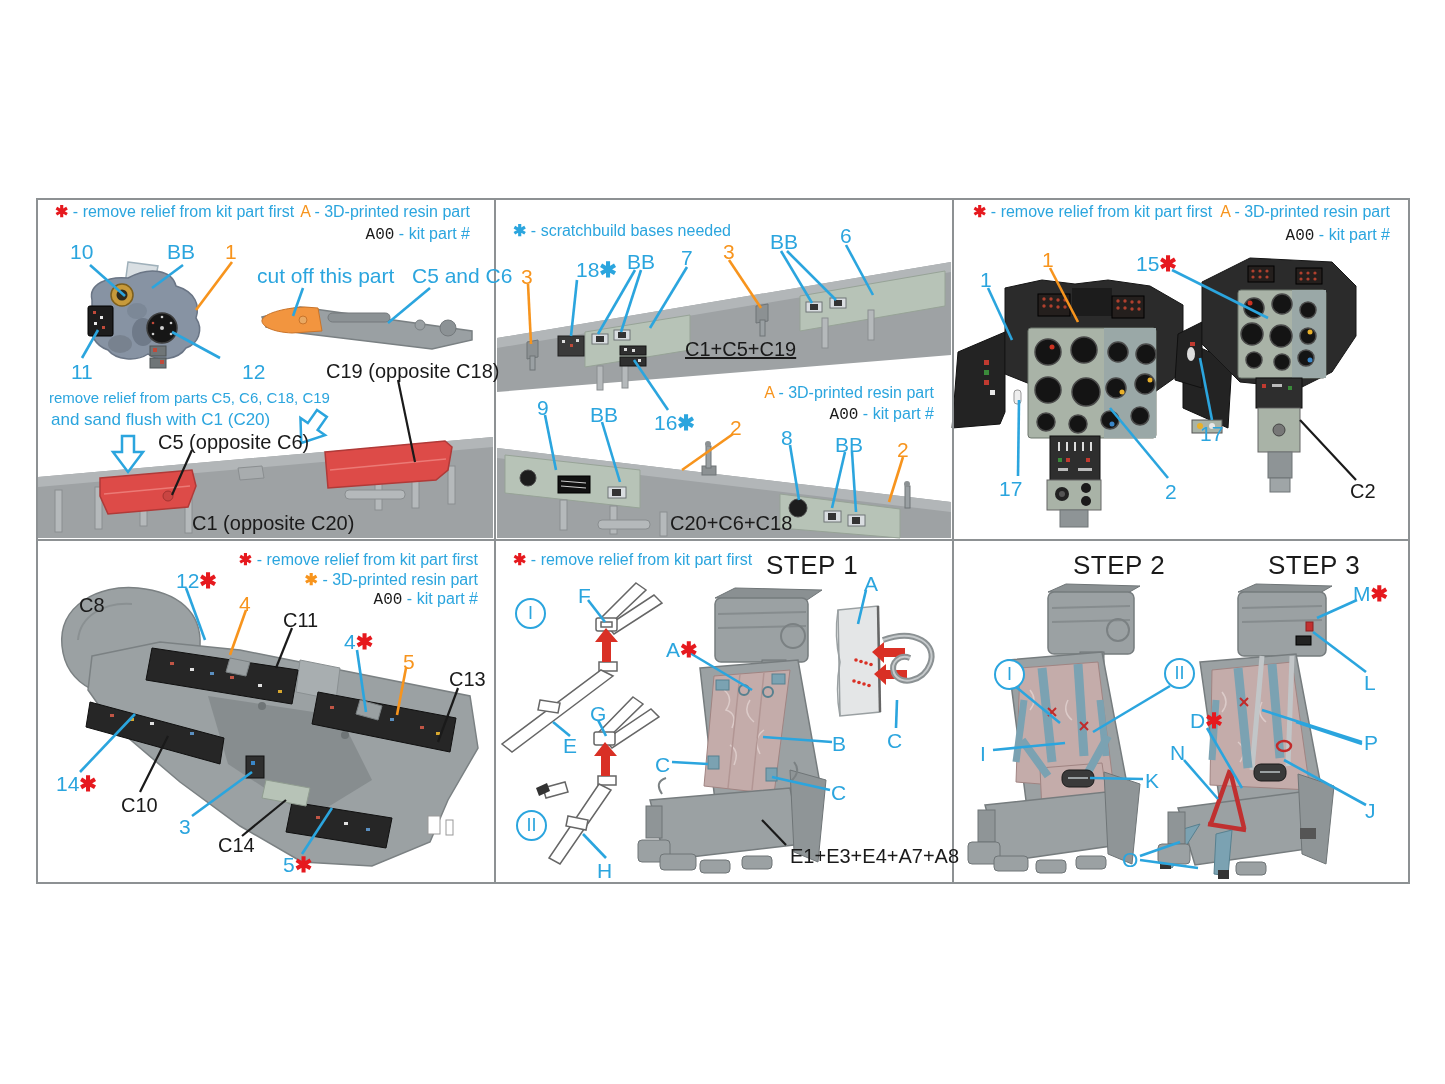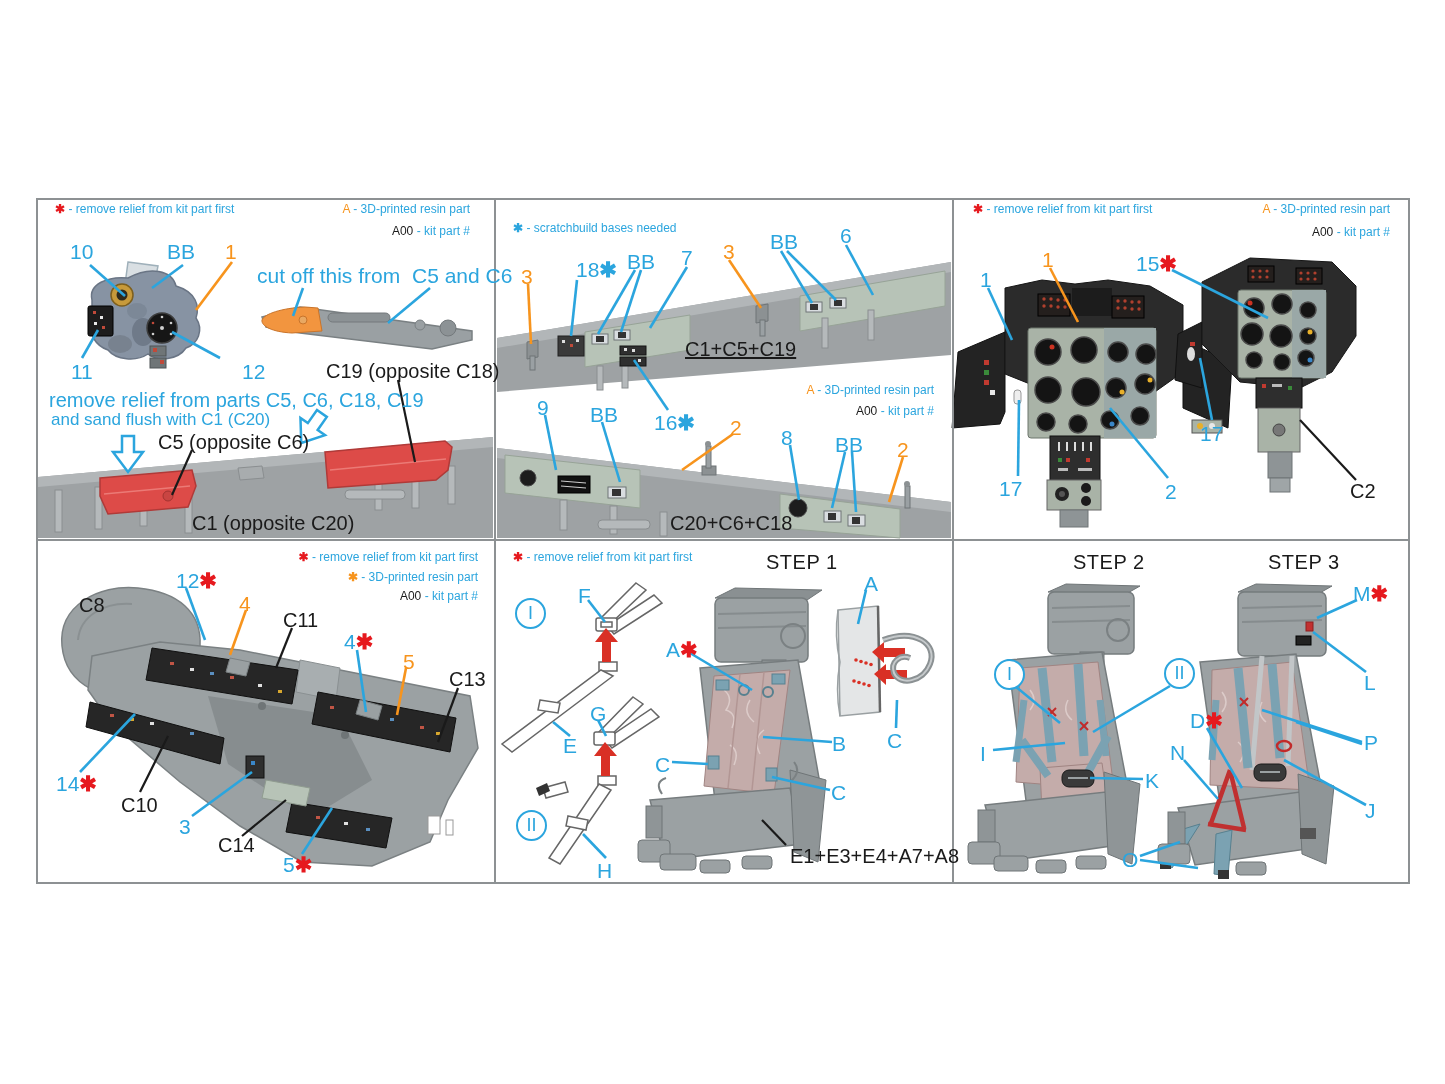--- a/index.html
+++ b/index.html
@@ -4,29 +4,29 @@
 <style>
   html,body{margin:0;padding:0;background:#ffffff;}
   #page{position:relative;width:1445px;height:1084px;background:#ffffff;overflow:hidden;
         font-family:"Liberation Sans",sans-serif;}
   .frame{position:absolute;left:36px;top:198px;width:1374px;height:686px;
          border:2px solid #8d9193;box-sizing:border-box;background:#ffffff;}
   .vdiv{position:absolute;top:198px;height:686px;width:2px;background:#8d9193;}
   .hdiv{position:absolute;left:36px;width:1374px;height:2px;background:#8d9193;}
   svg.art{position:absolute;left:0;top:0;}
   .lb{position:absolute;font-size:21px;line-height:1.15;white-space:nowrap;color:#1a1a1a;}
-  .lg{font-size:12px;}
-  .stp{font-size:20px;color:#1a1a1a;letter-spacing:.5px;}
+  .lg{font-size:16px;}
+  .stp{font-size:26px;color:#1a1a1a;letter-spacing:.5px;}
   .cap{font-size:20px;color:#1a1a1a;}
   .bl{color:#2BA5DE;}
   .or{color:#F7941D;}
   .sr{color:#E6191E;font-weight:bold;}
   .sb{color:#2BA5DE;font-weight:bold;}
   .so{color:#F7941D;font-weight:bold;}
-  .akey{color:#1a1a1a;}
+  .akey{color:#1a1a1a;font-family:Liberation Mono, monospace;}
   .circ{position:absolute;width:27px;height:27px;border:2.5px solid #2BA5DE;border-radius:50%;
         display:flex;align-items:center;justify-content:center;color:#2BA5DE;font-size:18px;background:#fff;}
   .ldb{stroke:#2BA5DE;stroke-width:2.6;}
   .ldo{stroke:#F7941D;stroke-width:2.6;}
   .ldk{stroke:#1a1a1a;stroke-width:2.2;}
 </style>
 </head>
 <body>
 
 <div id="page">
@@ -563,24 +563,24 @@
   </div>
   <div class="lb lg" style="right:975px;top:225px;">
     <span class="akey">A00</span>
     <span class="bl">- kit part #</span>
   </div>
   <span class="lb bl" style="left:70px;top:240px;">10</span>
   <span class="lb bl" style="left:167px;top:240px;">BB</span>
   <span class="lb or" style="left:225px;top:240px;">1</span>
   <span class="lb bl" style="left:71px;top:360px;">11</span>
   <span class="lb bl" style="left:206px;top:360px;margin-left:36px;">12</span>
-  <span class="lb bl" style="left:257px;top:264px;">cut off this from</span>
+  <span class="lb bl" style="left:257px;top:264px;">cut off this part</span>
   <span class="lb bl" style="left:402px;top:264px;margin-left:10px;">C5 and C6</span>
   <span class="lb cap" style="left:326px;top:360px;">C19 (opposite C18)</span>
-  <span class="lb bl lg" style="left:49px;top:389px;font-size:20px;">remove relief from parts C5, C6, C18, C19</span>
+  <span class="lb bl lg" style="left:49px;top:389px;font-size:15px;">remove relief from parts C5, C6, C18, C19</span>
   <span class="lb bl lg" style="left:51px;top:410px;font-size:17px;">and sand flush with C1 (C20)</span>
   <span class="lb cap" style="left:158px;top:431px;">C5 (opposite C6)</span>
   <span class="lb cap" style="left:192px;top:512px;">C1 (opposite C20)</span>
 
   <div class="lb lg" style="left:513px;top:203px;margin-top:19px;">
     <span class="sb">✱</span>
     <span class="bl">- scratchbuild bases needed</span>
   </div>
   <span class="lb or" style="left:521px;top:265px;">3</span>
   <div class="lb" style="left:576px;top:258px;">

